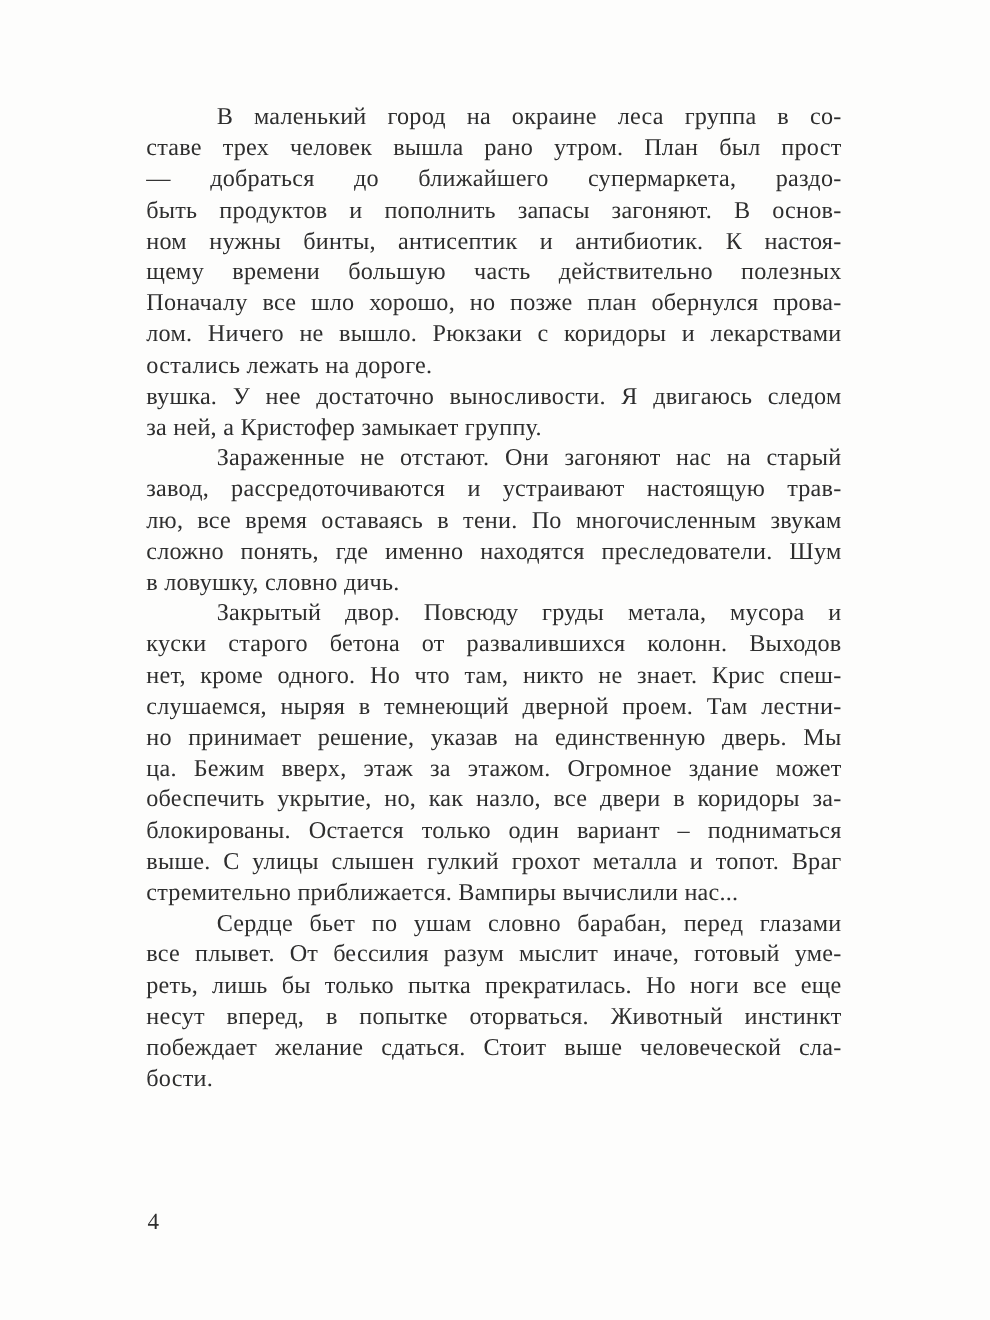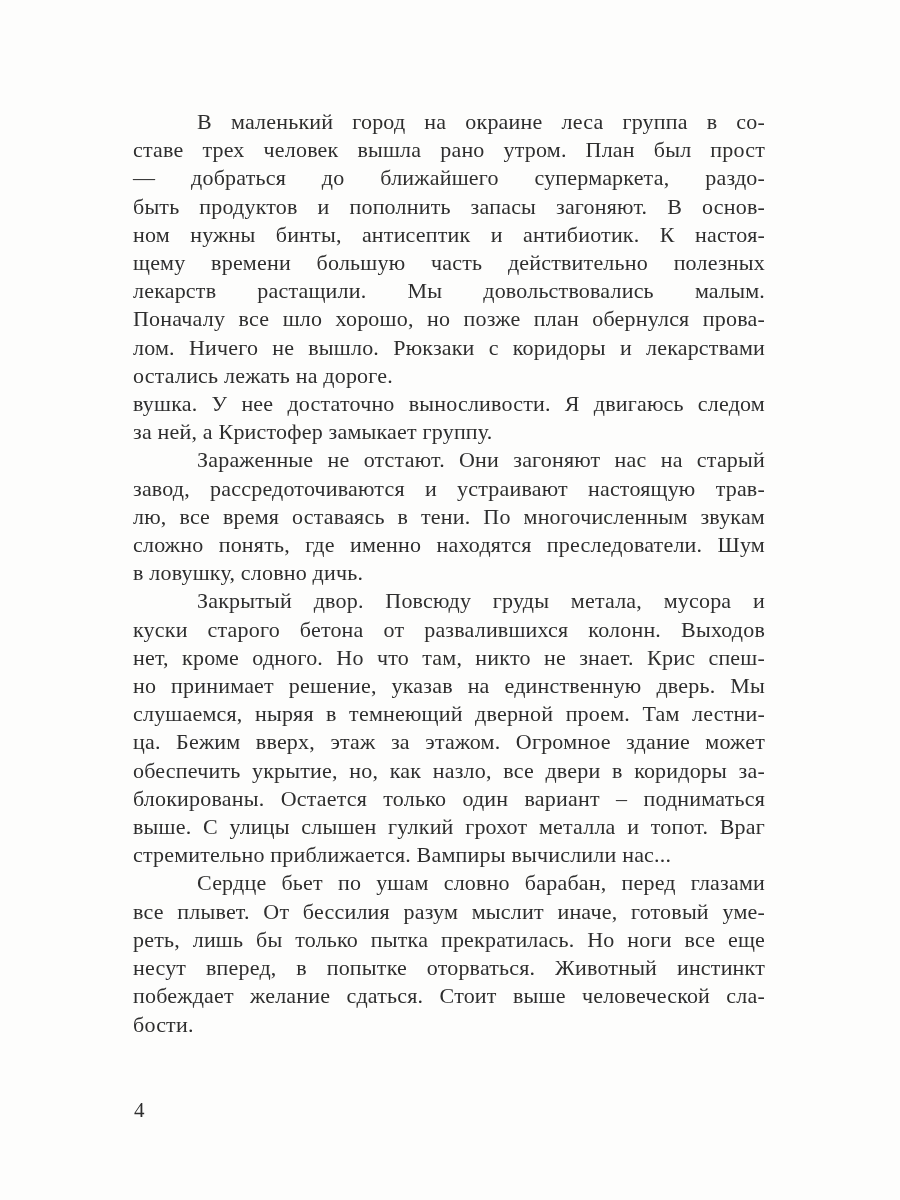--- a/index.html
+++ b/index.html
@@ -14,21 +14,21 @@
   .sheet {
     position: relative;
     width: 900px;
     height: 1200px;
     background: var(--page-bg);
     overflow: hidden;
   }
   .text-block {
     position: absolute;
     left: 133px;
-    top: 108px;
+    top: 92px;
     width: 632px;
     font-family: "Liberation Serif", "DejaVu Serif", serif;
     font-size: 22px;
     line-height: 28.2px;
     color: var(--text-color);
     letter-spacing: 0.2px;
   }
   .para { margin: 0; }
   .tline {
     text-align: justify;
@@ -55,42 +55,41 @@
 
 <div class="sheet">
   <div class="text-block">
       <div class="para">
         <div class="tline first">В маленький город на окраине леса группа в со-</div>
         <div class="tline">ставе трех человек вышла рано утром. План был прост</div>
         <div class="tline">— добраться до ближайшего супермаркета, раздо-</div>
         <div class="tline">быть продуктов и пополнить запасы загоняют. В основ-</div>
         <div class="tline">ном нужны бинты, антисептик и антибиотик. К настоя-</div>
         <div class="tline">щему времени большую часть действительно полезных</div>
-        <div class="tline">лекарств растащили. Мы довольствовались малым.</div>
         <div class="tline">Поначалу все шло хорошо, но позже план обернулся прова-</div>
         <div class="tline">лом. Ничего не вышло. Рюкзаки с коридоры и лекарствами</div>
         <div class="tline last">остались лежать на дороге.</div>
       </div>
       <div class="para">
         <div class="tline">вушка. У нее достаточно выносливости. Я двигаюсь следом</div>
         <div class="tline last">за ней, а Кристофер замыкает группу.</div>
       </div>
       <div class="para">
         <div class="tline first">Зараженные не отстают. Они загоняют нас на старый</div>
         <div class="tline">завод, рассредоточиваются и устраивают настоящую трав-</div>
         <div class="tline">лю, все время оставаясь в тени. По многочисленным звукам</div>
         <div class="tline">сложно понять, где именно находятся преследователи. Шум</div>
         <div class="tline last">в ловушку, словно дичь.</div>
       </div>
       <div class="para">
         <div class="tline first">Закрытый двор. Повсюду груды метала, мусора и</div>
         <div class="tline">куски старого бетона от развалившихся колонн. Выходов</div>
         <div class="tline">нет, кроме одного. Но что там, никто не знает. Крис спеш-</div>
+        <div class="tline">слушаемся, ныряя в темнеющий дверной проем. Там лестни-</div>
         <div class="tline">но принимает решение, указав на единственную дверь. Мы</div>
-        <div class="tline">слушаемся, ныряя в темнеющий дверной проем. Там лестни-</div>
         <div class="tline">ца. Бежим вверх, этаж за этажом. Огромное здание может</div>
         <div class="tline">обеспечить укрытие, но, как назло, все двери в коридоры за-</div>
         <div class="tline">блокированы. Остается только один вариант – подниматься</div>
         <div class="tline">выше. С улицы слышен гулкий грохот металла и топот. Враг</div>
         <div class="tline last">стремительно приближается. Вампиры вычислили нас...</div>
       </div>
       <div class="para">
         <div class="tline first">Сердце бьет по ушам словно барабан, перед глазами</div>
         <div class="tline">все плывет. От бессилия разум мыслит иначе, готовый уме-</div>
         <div class="tline">реть, лишь бы только пытка прекратилась. Но ноги все еще</div>

